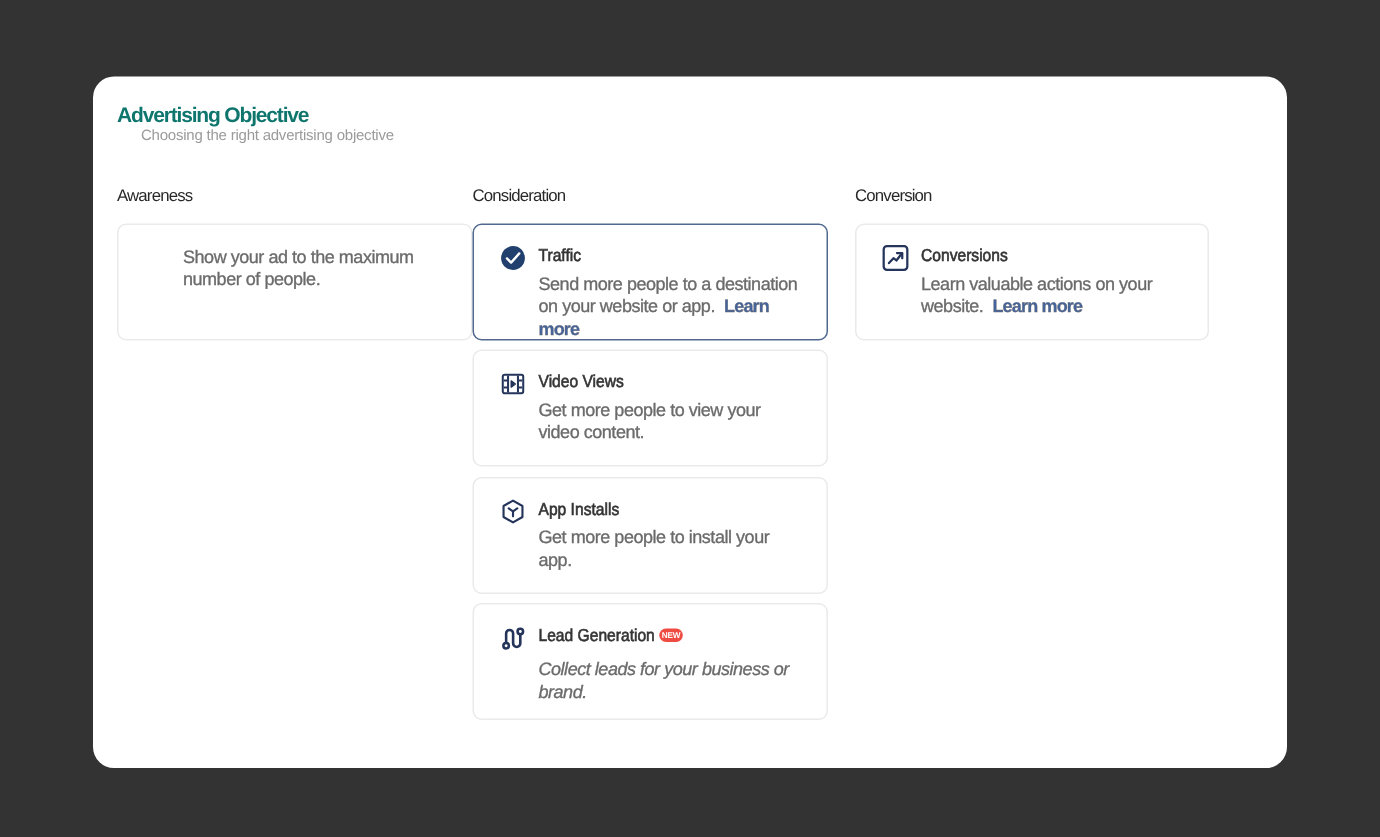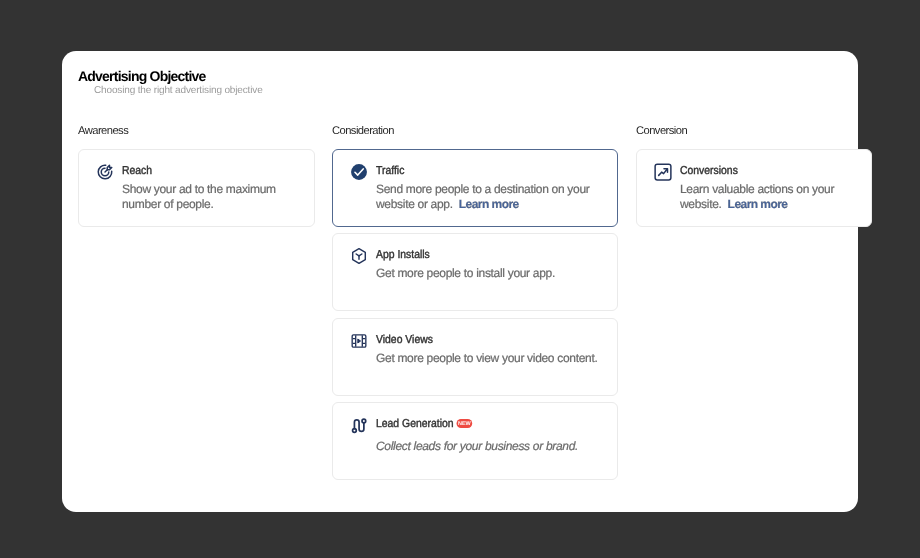--- a/index.html
+++ b/index.html
@@ -8,27 +8,27 @@
     width:920px;height:558px;overflow:hidden;
     background:#333333;
     font-family:"Liberation Sans", sans-serif;
     -webkit-font-smoothing:antialiased;
     text-rendering:geometricPrecision;
   }
   .panel{
     position:absolute;left:62px;top:51px;width:796px;height:461px;
     background:#ffffff;border-radius:14px;
   }
-  .hdr-title{position:absolute;left:16px;top:17px;font-size:14px;letter-spacing:-0.78px;font-weight:bold;color:#000000;line-height:16px;white-space:nowrap;}
+  .hdr-title{position:absolute;left:16px;top:17px;font-size:14px;letter-spacing:-0.78px;font-weight:bold;color:#0f766e;line-height:16px;white-space:nowrap;}
   .hdr-sub{position:absolute;left:32px;top:34px;font-size:10px;letter-spacing:-0.15px;color:#9b9b9b;line-height:12px;white-space:nowrap;}
 
   .cols{position:absolute;left:16px;top:74px;width:760px;display:flex;}
   .col{flex:0 0 auto;}
   .col:nth-child(1){width:237px;}
-  .col:nth-child(2){width:286px;margin-left:17px;}
+  .col:nth-child(2){width:237px;}
   .col:nth-child(3){width:236px;margin-left:18px;}
   .col-title{font-size:11.2px;letter-spacing:-0.55px;font-weight:normal;color:#282828;margin-bottom:11px;line-height:13px;}
   .card{
     border:1px solid #eaeaea;border-radius:6px;background:#fff;
     padding:11px 14px 13px 17px;margin-bottom:6.1px;box-sizing:border-box;
     position:relative;height:78.2px;
   }
   .card.sel{border:1.5px solid #51688f;}
   .card-head{display:flex;align-items:center;height:18px;}
   .card-icon{width:18px;height:18px;flex:0 0 18px;margin-right:8px;margin-left:-0.5px;display:block;position:relative;top:2px;}
@@ -45,74 +45,63 @@
 </head>
 <body>
 
 <div class="panel">
   <div class="hdr-title">Advertising Objective</div>
   <div class="hdr-sub">Choosing the right advertising objective</div>
   <div class="cols" id="cols">
       <div class="col">
         <div class="col-title">Awareness</div>
         <div class="card">
-          <div class="card-head">
-            <span class="card-icon">
-              <svg viewBox="0 0 24 24" width="18" height="18" fill="none" stroke="#24345a" stroke-width="2" stroke-linecap="round" stroke-linejoin="round">
-                <path d="M12 7a5 5 0 1 0 5 5"></path>
-                <path d="M13 3.055a9 9 0 1 0 7.941 7.945"></path>
-                <path d="M15 6v3h3l3 -3h-3v-3z"></path>
-                <path d="M15 9l-3 3"></path>
-              </svg>
-            </span>
-            <span class="title-wrap"><span class="card-title">Reach</span></span>
-          </div>
           <div class="card-desc"><span>Show your ad to the maximum number of people.</span></div>
         </div>
       </div>
       <div class="col">
         <div class="col-title">Consideration</div>
         <div class="card sel">
           <div class="card-head">
             <span class="card-icon">
               <svg viewBox="0 0 24 24" width="18" height="18">
                 <circle cx="12" cy="12" r="10.6" fill="#21406e"></circle>
                 <path d="M6.6 12.4 L10.3 16.1 L17.6 7.9" fill="none" stroke="#fff" stroke-width="2.1" stroke-linecap="round" stroke-linejoin="round"></path>
               </svg>
             </span>
             <span class="title-wrap"><span class="card-title">Traffic</span></span>
           </div>
           <div class="card-desc"><span>Send more people to a destination on your website or app.</span> &nbsp;<span class="lnk">Learn more</span></div>
         </div>
         <div class="card">
           <div class="card-head">
             <span class="card-icon">
-              <svg viewBox="0 0 24 24" width="18" height="18" fill="none" stroke="#24345a" stroke-width="1.9" stroke-linecap="round" stroke-linejoin="round">
-                <path d="M12 2.3 L20.4 7.15 L20.4 16.85 L12 21.7 L3.6 16.85 L3.6 7.15 Z"></path>
-                <path d="M8.2 9.3 L12 11.9 L15.8 9.3"></path>
-                <path d="M12 11.9 L12 16.3"></path>
-              </svg>
-            </span>
-            <span class="title-wrap"><span class="card-title">App Installs</span></span>
-          </div>
-          <div class="card-desc"><span>Get more people to install your app.</span></div>
-        </div>
-        <div class="card">
-          <div class="card-head">
-            <span class="card-icon">
               <svg viewBox="0 0 24 24" width="18" height="18">
                 <rect x="2.9" y="3.8" width="18.2" height="16.4" rx="1.7" fill="none" stroke="#24345a" stroke-width="1.8"></rect>
                 <path d="M7.6 4.4 L7.6 19.6 M16.4 4.4 L16.4 19.6" stroke="#24345a" stroke-width="1.8"></path>
                 <path d="M3.8 8.9 L6.7 8.9 M3.8 15.1 L6.7 15.1 M17.3 8.9 L20.2 8.9 M17.3 15.1 L20.2 15.1" stroke="#24345a" stroke-width="1.8"></path>
                 <path d="M10.4 9.3 L14.1 12 L10.4 14.7 Z" fill="#24345a" stroke="#24345a" stroke-width="1.3" stroke-linejoin="round"></path>
               </svg>
             </span>
             <span class="title-wrap"><span class="card-title">Video Views</span></span>
           </div>
           <div class="card-desc"><span>Get more people to view your video content.</span></div>
+        </div>
+        <div class="card">
+          <div class="card-head">
+            <span class="card-icon">
+              <svg viewBox="0 0 24 24" width="18" height="18" fill="none" stroke="#24345a" stroke-width="1.9" stroke-linecap="round" stroke-linejoin="round">
+                <path d="M12 2.3 L20.4 7.15 L20.4 16.85 L12 21.7 L3.6 16.85 L3.6 7.15 Z"></path>
+                <path d="M8.2 9.3 L12 11.9 L15.8 9.3"></path>
+                <path d="M12 11.9 L12 16.3"></path>
+              </svg>
+            </span>
+            <span class="title-wrap"><span class="card-title">App Installs</span></span>
+          </div>
+          <div class="card-desc"><span>Get more people to install your app.</span></div>
         </div>
         <div class="card has-badge">
           <div class="card-head">
             <span class="card-icon">
               <svg viewBox="0 0 24 24" width="18" height="18" fill="none" stroke="#24345a" stroke-width="2.3" stroke-linecap="round" stroke-linejoin="round">
                 <circle cx="5.9" cy="19.3" r="2.45"></circle>
                 <circle cx="18.5" cy="6.6" r="2.45"></circle>
                 <path d="M5.9 16.85 L5.9 8.4 A 3.1 3.1 0 0 1 12.1 8.4 L12.1 17.2 A 3.2 3.2 0 0 0 18.5 17.2 L18.5 9.05"></path>
               </svg>
             </span>

